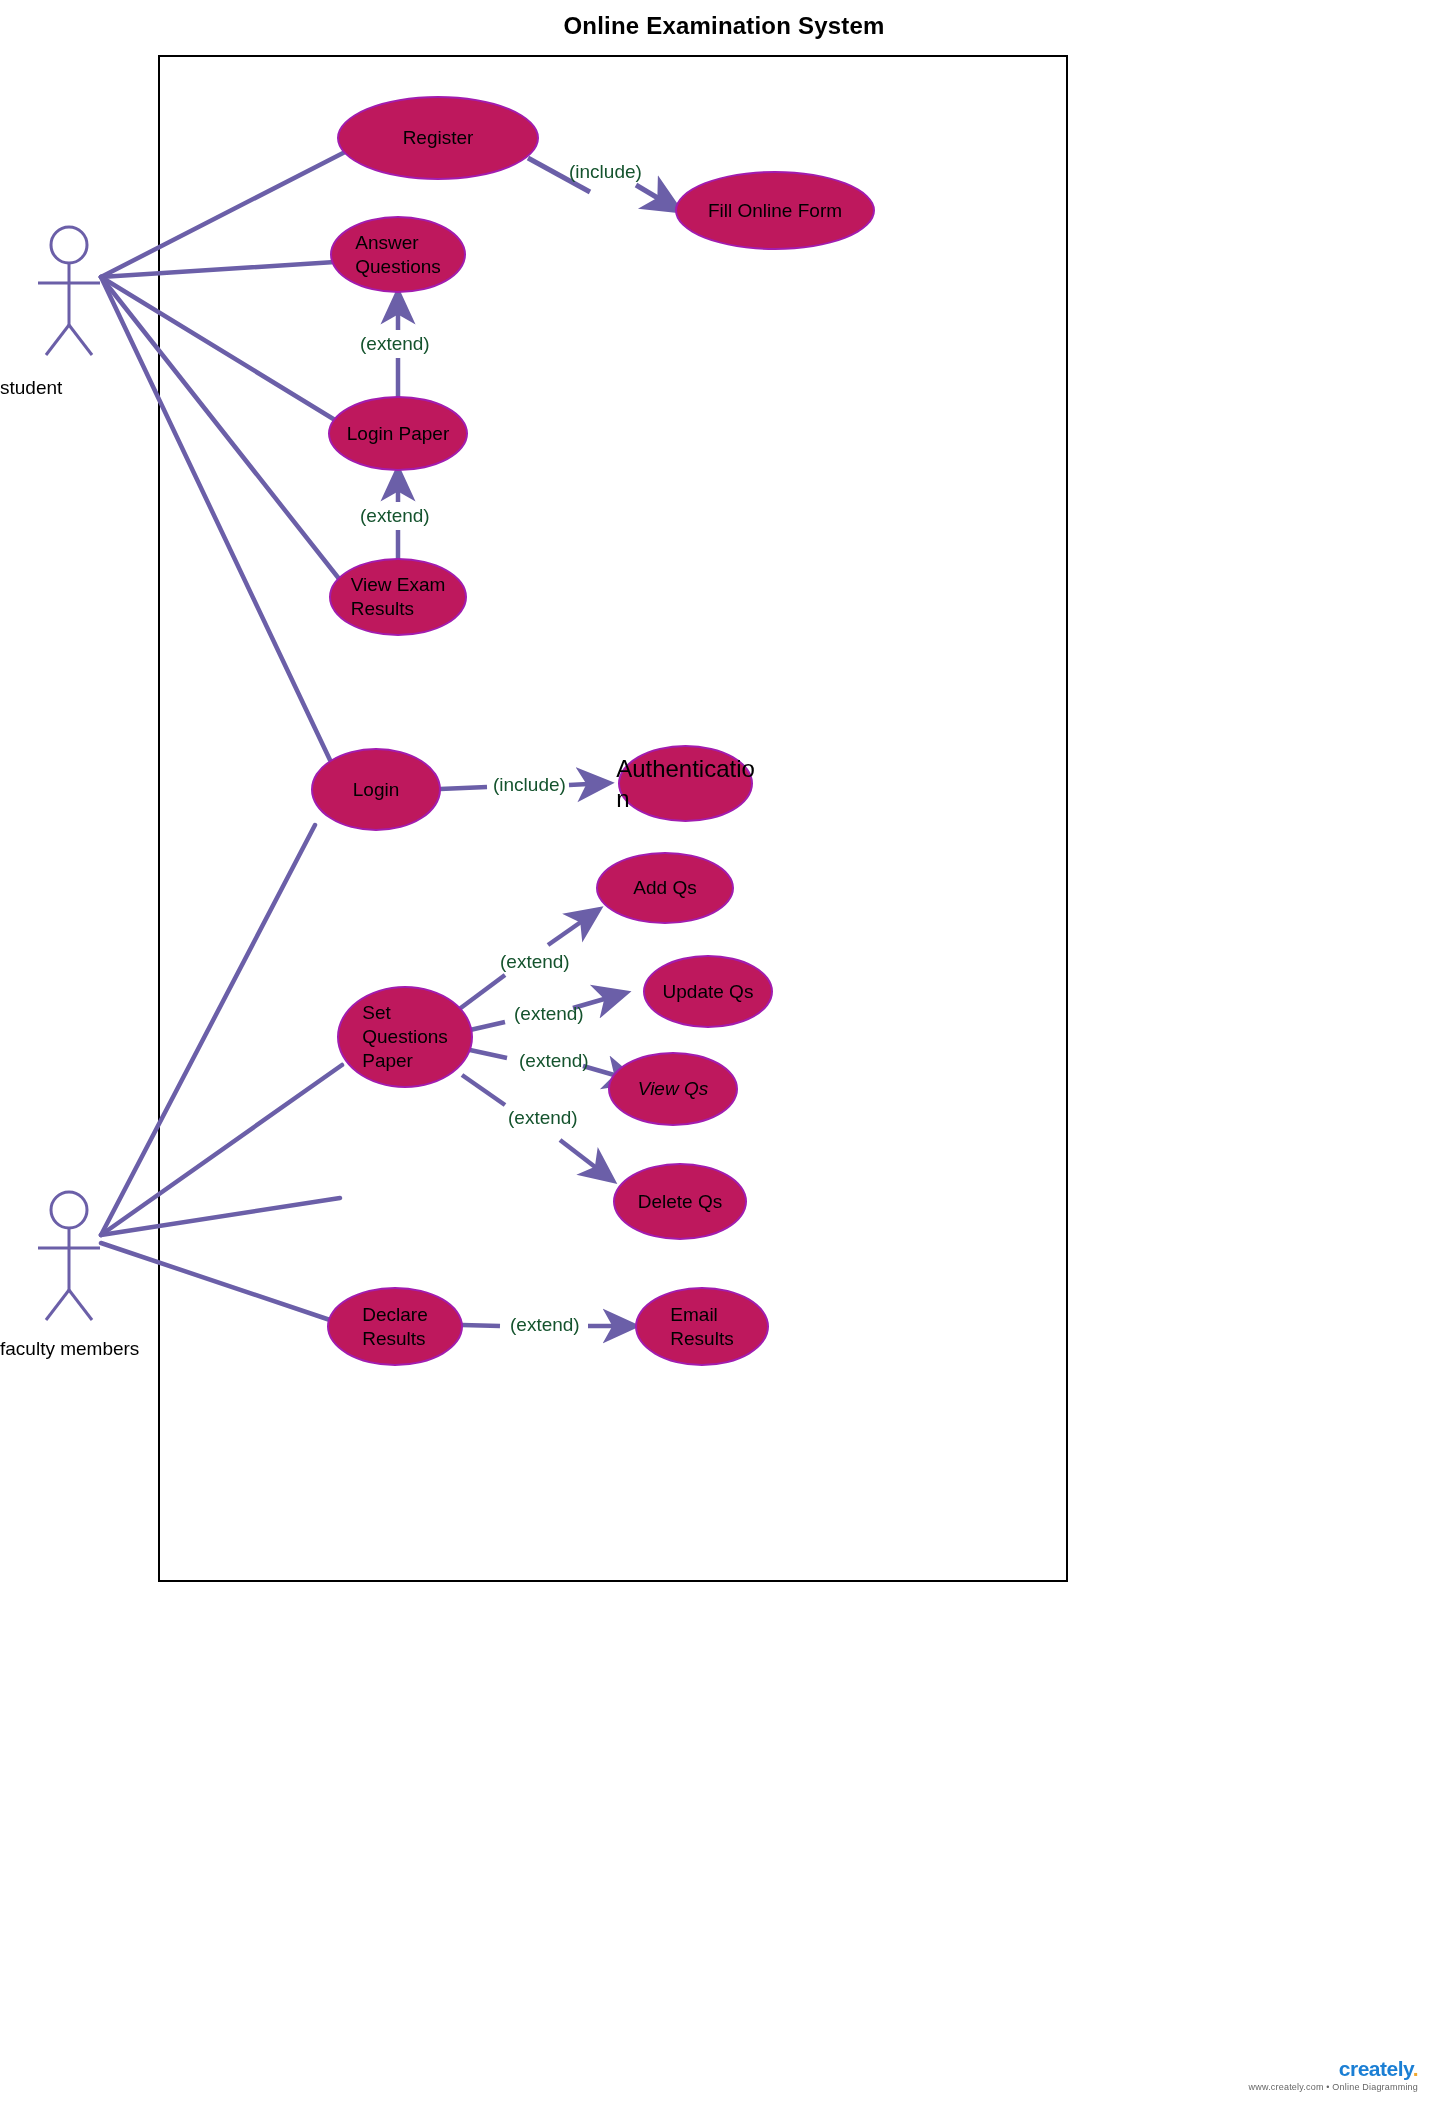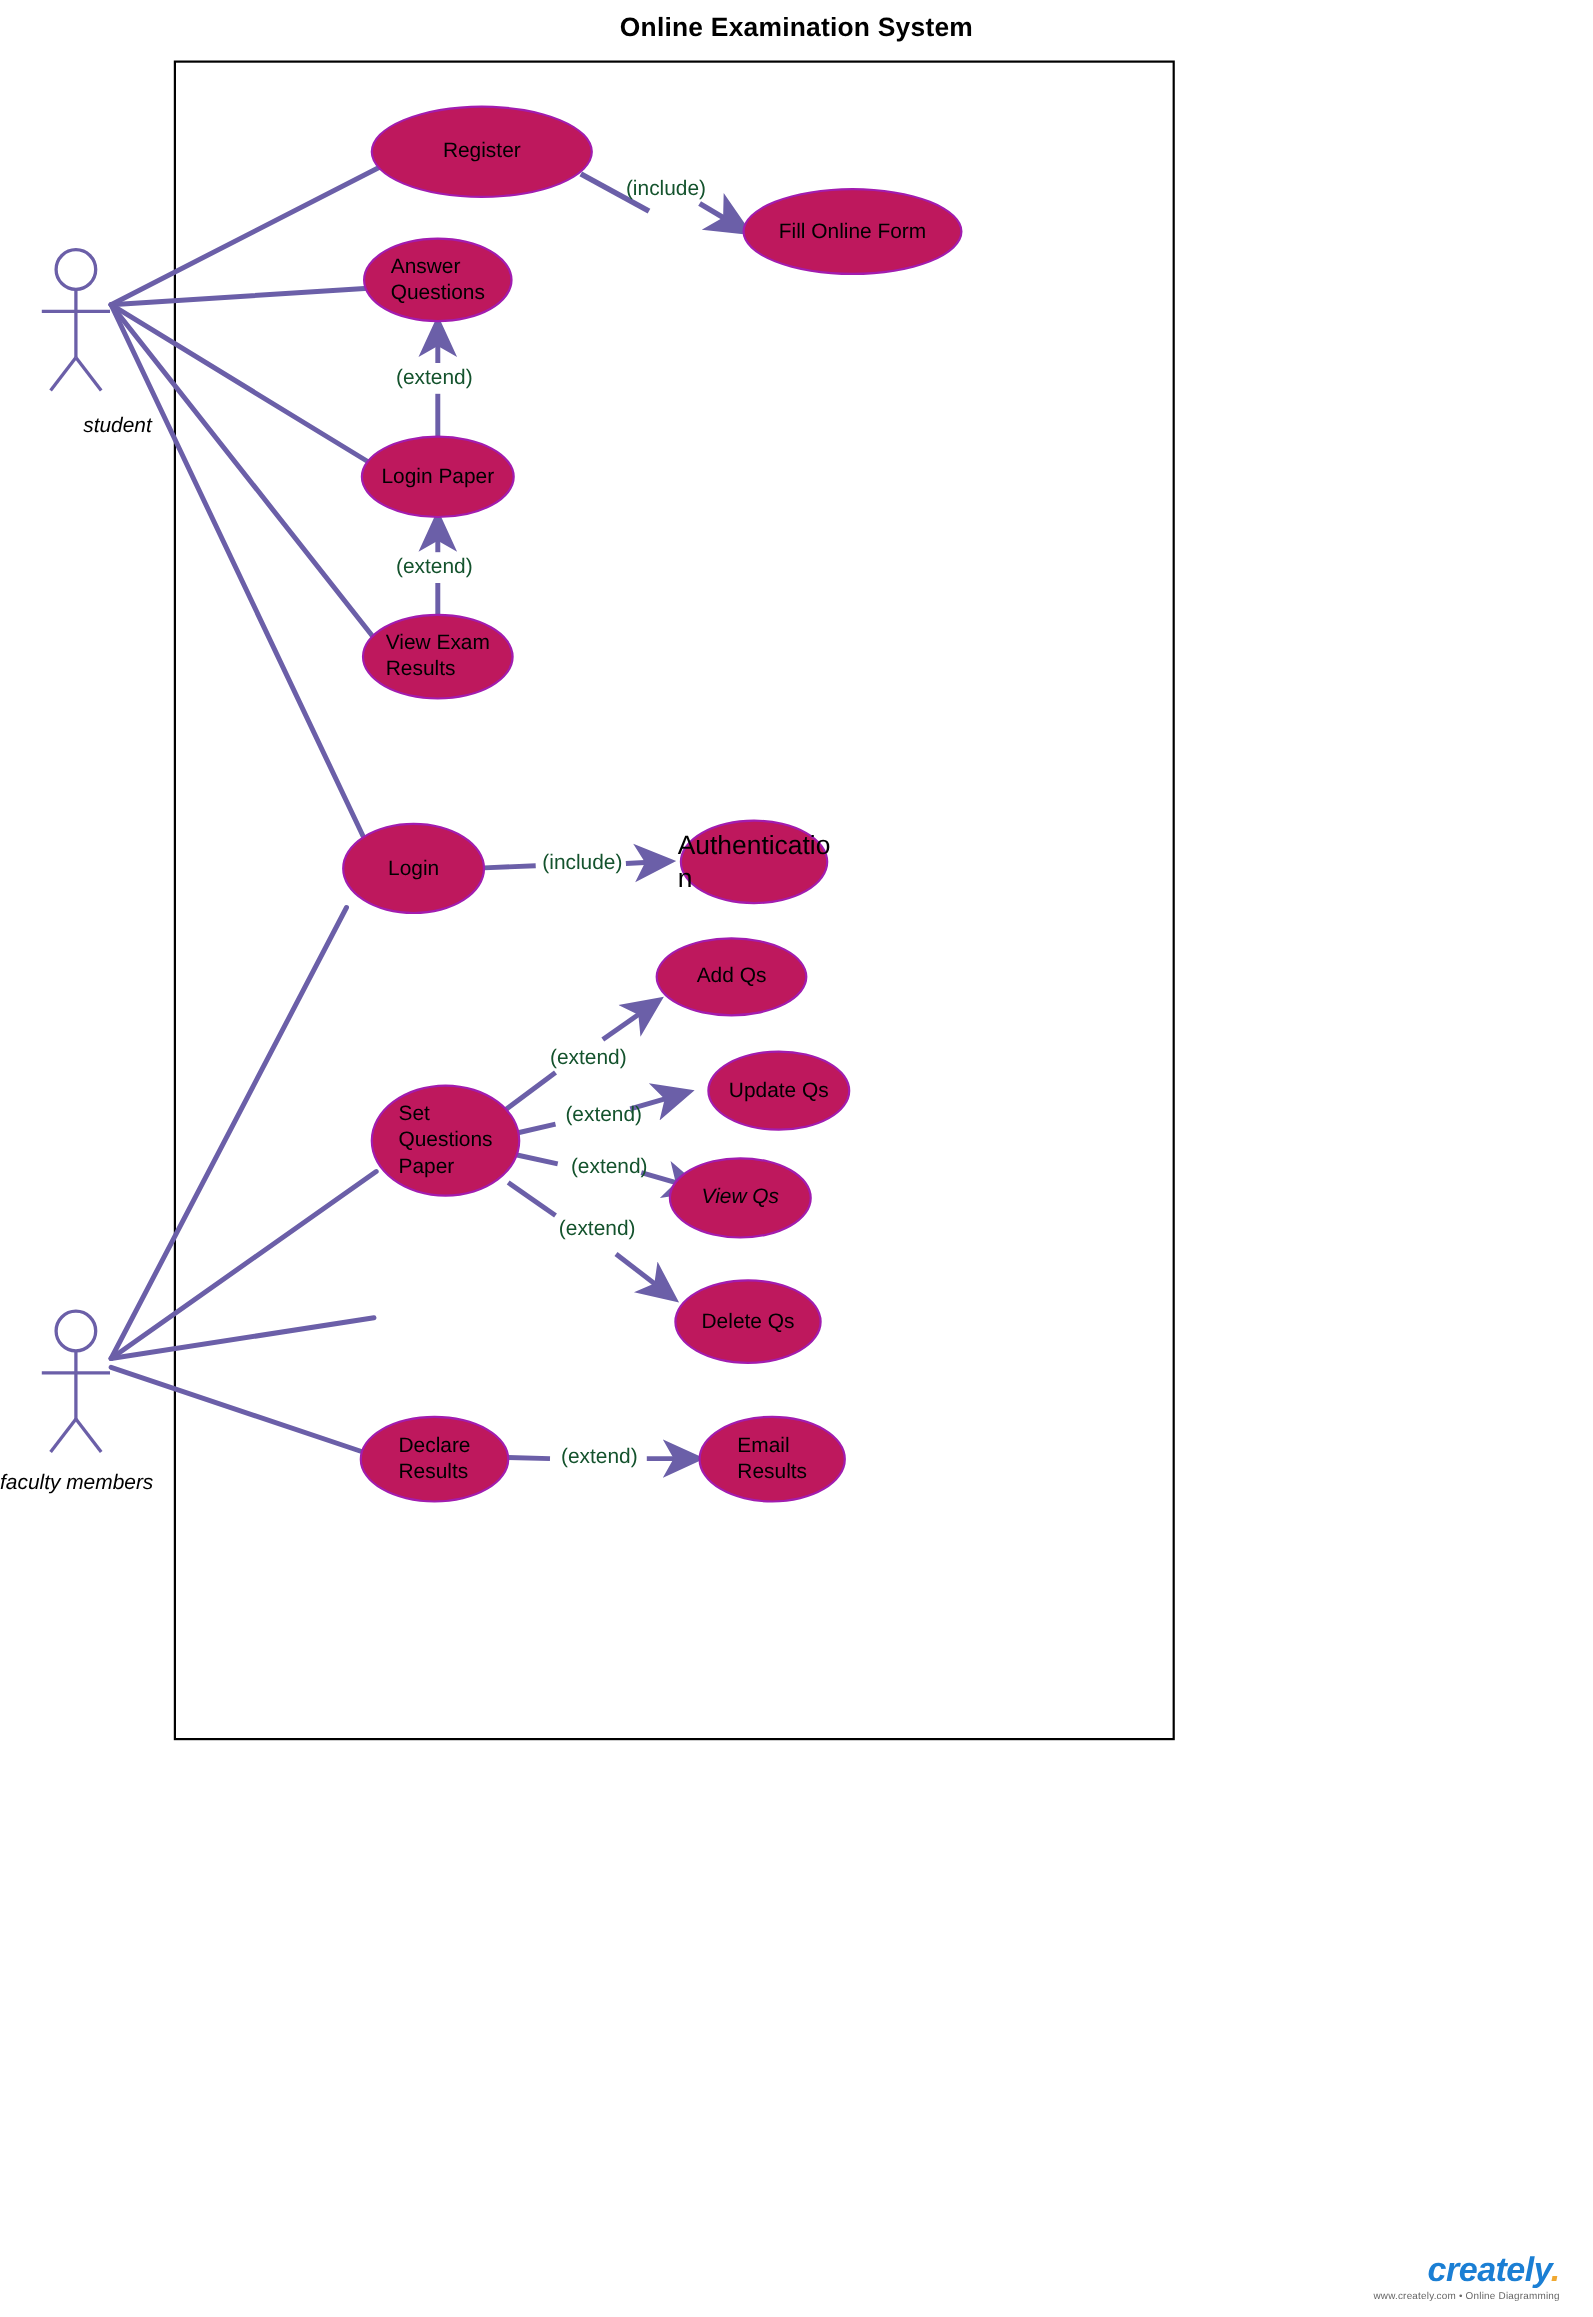--- a/index.html
+++ b/index.html
@@ -41,45 +41,43 @@
     border-radius: 50%;
     color: #000;
     font-size: 19px;
     line-height: 1.25;
     padding: 4px 10px;
   }
 
   .actor-label {
     position: absolute;
     font-size: 19px; color: #000;
-    text-align: right;
+    text-align: left;
     white-space: nowrap;
-    font-style: italic;
   }
 
   .edge-label {
     position: absolute;
     font-size: 19px; color: #14532d;
     white-space: nowrap;
     background: transparent;
   }
 
   #watermark {
     position: absolute;
     right: 30px; bottom: 14px;
     text-align: right;
     user-select: none;
   }
   #watermark .wm-brand {
-    font-size: 31px;
+    font-size: 21px;
     font-weight: bold;
     color: #1b7fd4;
     letter-spacing: -0.5px;
     line-height: 1;
-    font-style: italic;
   }
   #watermark .wm-brand .wm-accent { color: #f0a830; }
   #watermark .wm-sub {
     font-size: 9px;
     color: #666;
     margin-top: 3px;
     letter-spacing: 0.2px;
     text-align: center;
   }
 </style>

